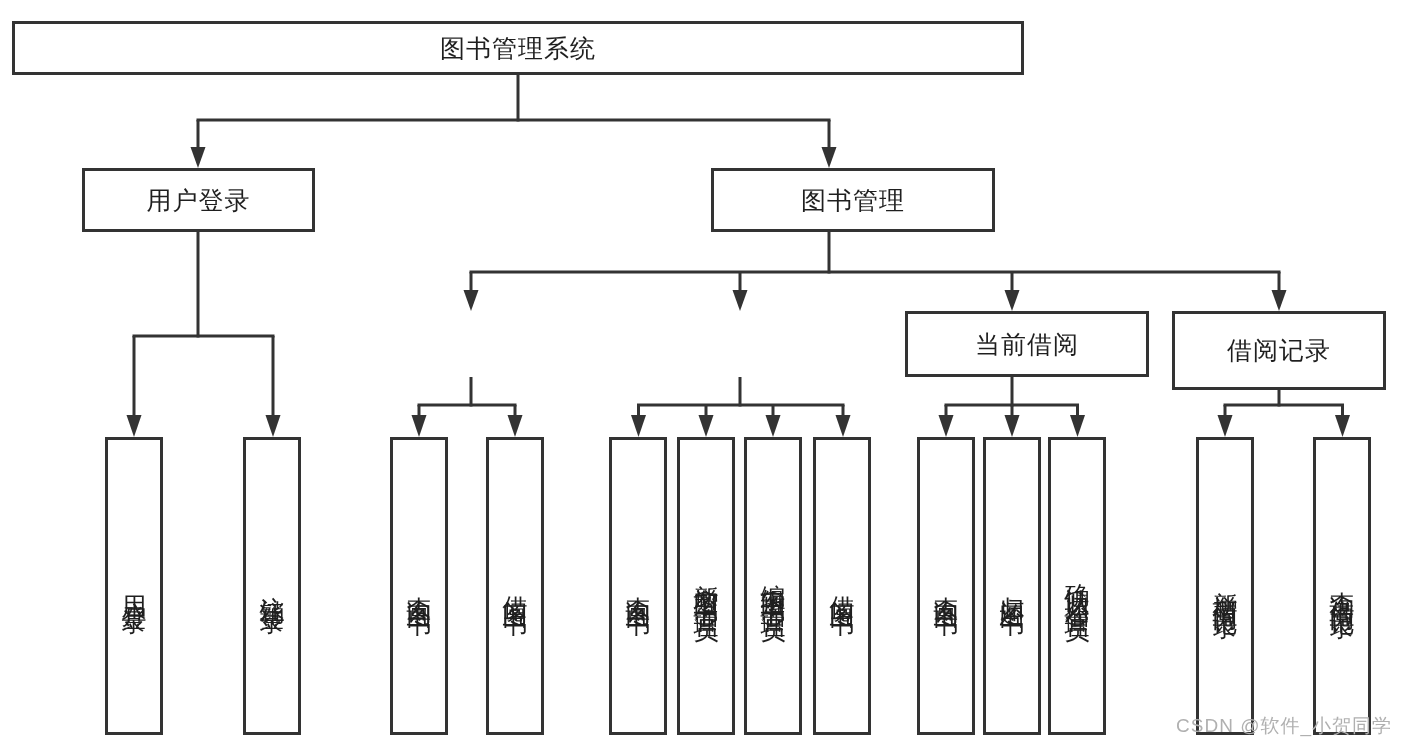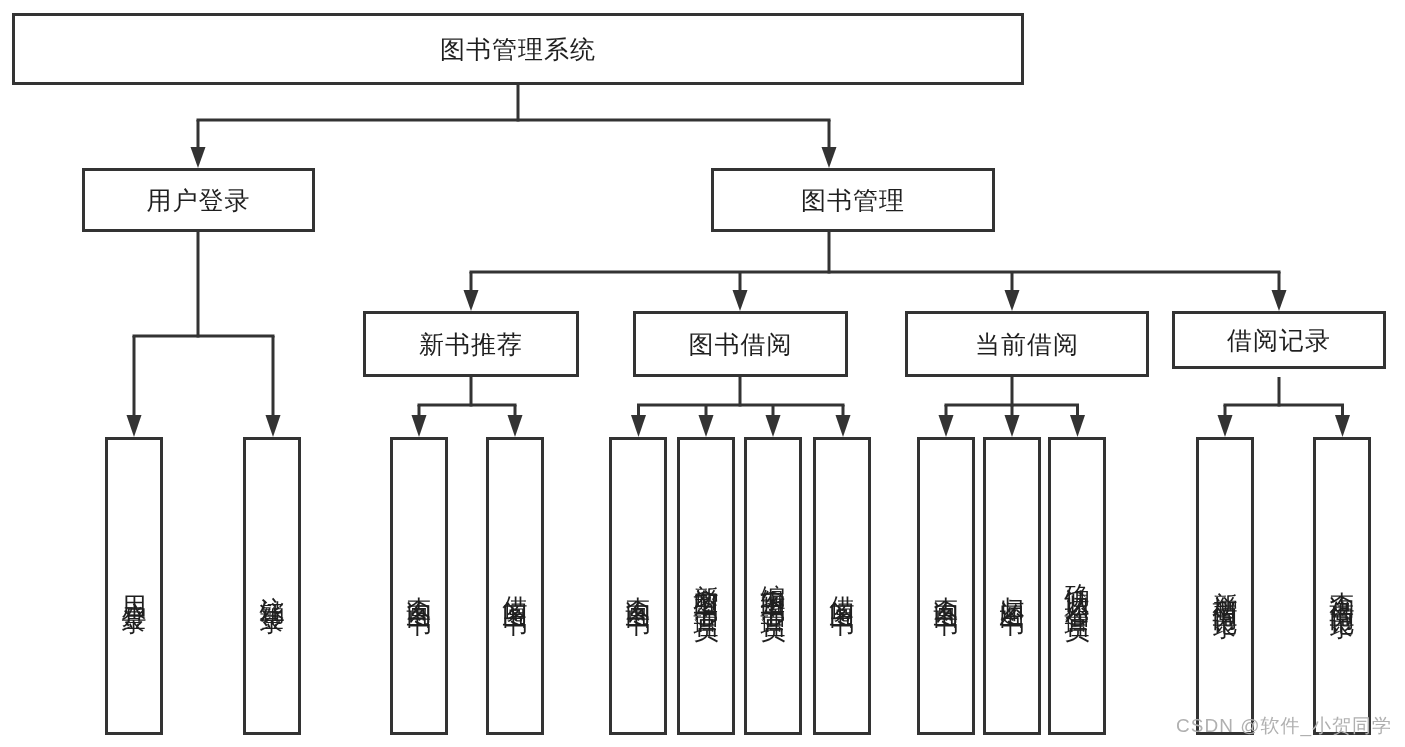--- a/index.html
+++ b/index.html
@@ -123,29 +123,27 @@
     <g>
       <line x1="1279" y1="377" x2="1279" y2="406.5"></line>
       <line x1="1223.5" y1="405" x2="1344" y2="405"></line>
       <line x1="1225" y1="405" x2="1225" y2="417"></line>
       <polygon points="1225,437 1217.5,415 1232.5,415"></polygon>
       <line x1="1342.5" y1="405" x2="1342.5" y2="417"></line>
       <polygon points="1342.5,437 1335,415 1350,415"></polygon>
     </g>
   </svg>
 
-  <div class="box" style="left:12px; top:13px; width:1012px; height:72px;">图书管理系统</div>
+  <div class="box" style="left:12px; top:21px; width:1012px; height:54px;">图书管理系统</div>
 
   <div class="box" style="left:82px; top:168px; width:233px; height:64px;">用户登录</div>
   <div class="box" style="left:711px; top:168px; width:284px; height:64px;">图书管理</div>
 
-  <div class="box" style="left:363px; top:311px; width:216px; height:66px;">新书推荐</div>
-  <div class="box" style="left:633px; top:311px; width:215px; height:66px;">图书借阅</div>
   <div class="box" style="left:905px; top:311px; width:244px; height:66px;">当前借阅</div>
-  <div class="box" style="left:1172px; top:311px; width:214px; height:58px;font-family:Liberation Mono, monospace;">借阅记录</div>
+  <div class="box" style="left:1172px; top:311px; width:214px; height:79px;font-family:Liberation Mono, monospace;">借阅记录</div>
 
   <div class="vbox" style="left:105px;">用户登录</div>
   <div class="vbox" style="left:243px;">注销登录</div>
 
   <div class="vbox" style="left:390px;">查询图书</div>
   <div class="vbox" style="left:486px;">借阅图书</div>
 
   <div class="vbox" style="left:609px;">查询图书</div>
   <div class="vbox" style="left:677px;">新增图书（管理员）</div>
   <div class="vbox" style="left:744px;">编辑图书（管理员）</div>

